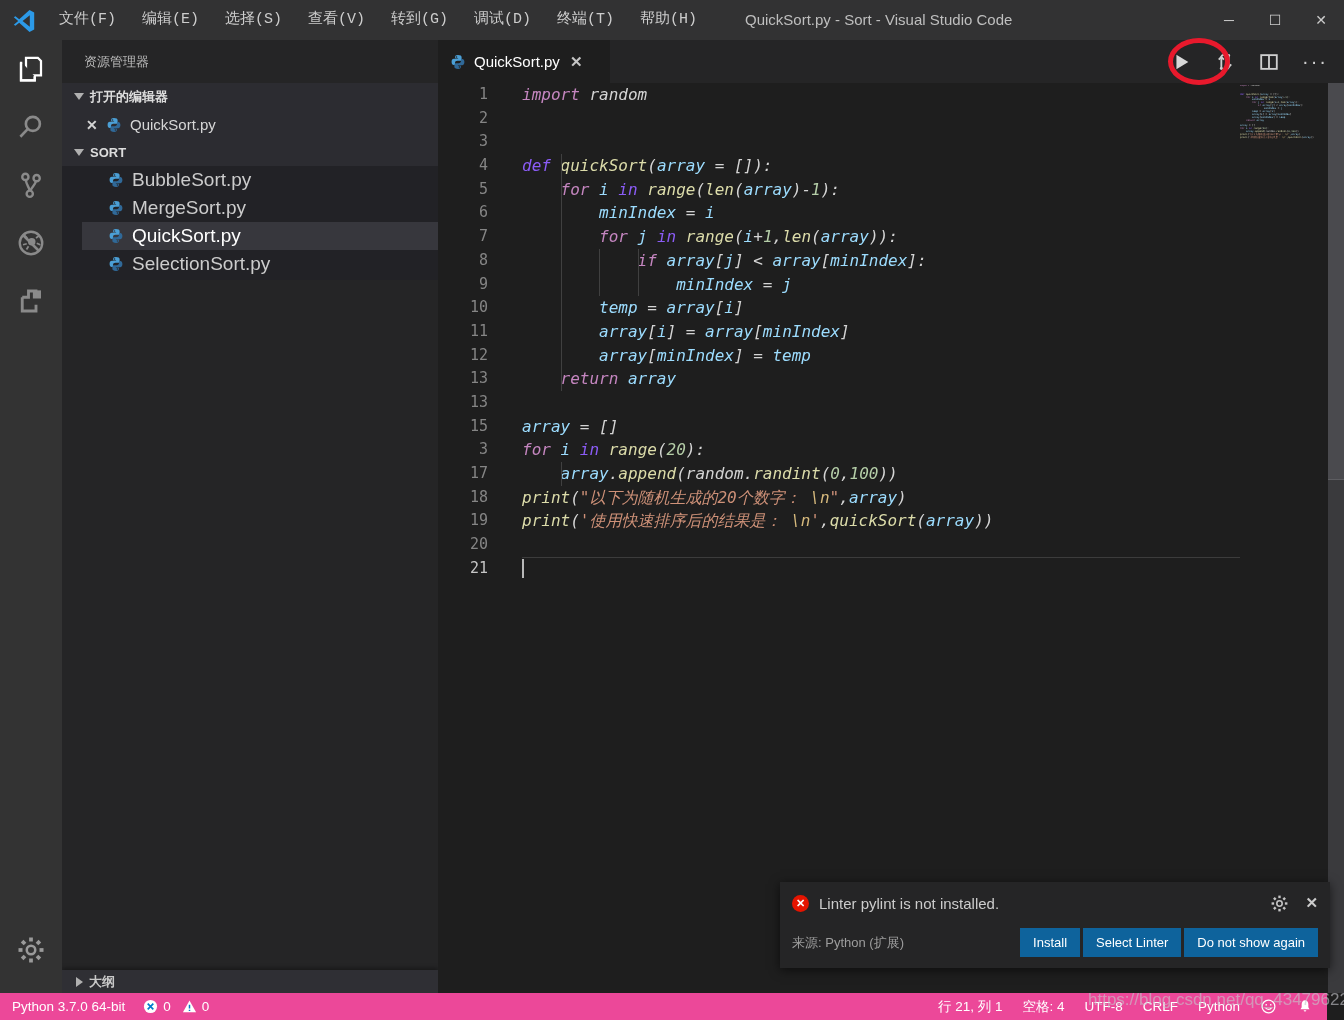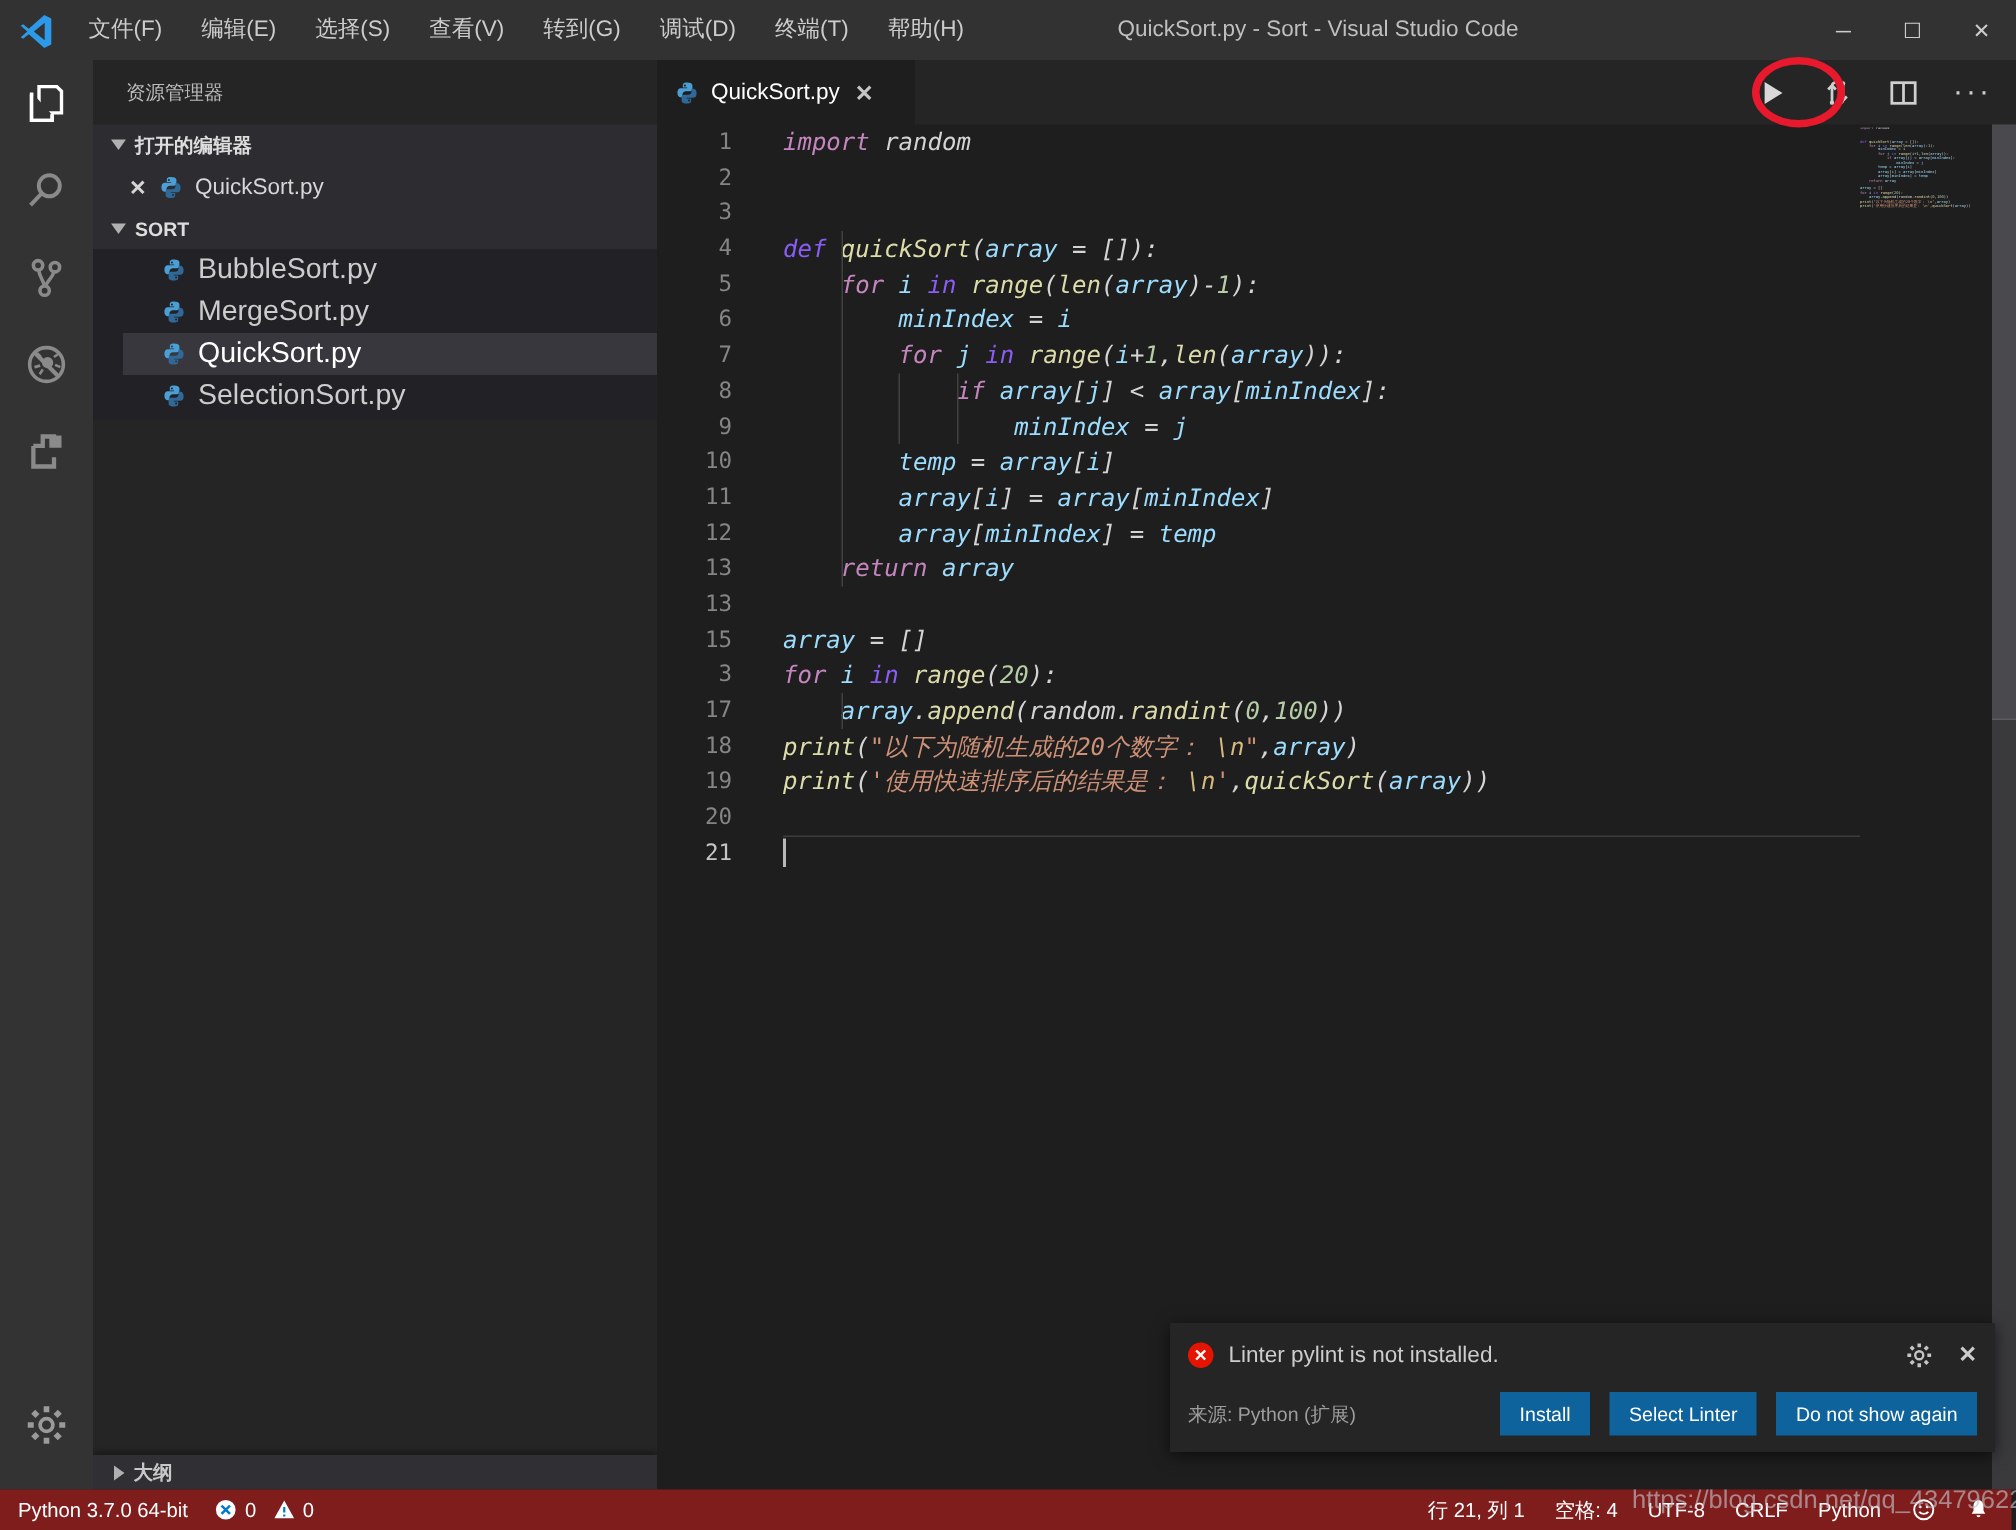--- a/index.html
+++ b/index.html
@@ -6,21 +6,21 @@
   html,body { background:#111; }
   #app {
     position:relative; width:1344px; height:1020px; overflow:hidden;
     background:#1e1e1e; font-family:"Liberation Sans", sans-serif;
     color:#cccccc; -webkit-font-smoothing:antialiased;
   }
   
   .titlebar { position:absolute; left:0; top:0; width:100%; height:40px; background:#323233; display:flex; align-items:center; }
   .vscode-logo { width:24px; height:24px; margin:0 10px 0 12px; }
   .menubar { display:flex; align-items:center; height:100%; }
-  .menu-item { padding:0 13px; font-size:15px; color:#cccccc; line-height:40px; cursor:default; }
+  .menu-item { padding:0 13px; font-size:15px; color:#cccccc; line-height:40px; cursor:default;font-family:Liberation Mono, monospace; }
   .win-title { position:absolute; left:745px; top:0; line-height:40px; font-size:15px; color:#bfbfbf; white-space:nowrap; }
   .win-controls { position:absolute; right:0; top:0; height:40px; display:flex; }
   .win-btn { width:46px; height:40px; display:flex; align-items:center; justify-content:center; color:#cccccc; font-size:14px; }
   
   .activitybar { position:absolute; left:0; top:40px; bottom:27px; width:62px; background:#333333; }
   .ab-icon { width:62px; height:58px; display:flex; align-items:center; justify-content:center; }
   .ab-icon svg { width:30px; height:30px; }
   .ab-bottom { position:absolute; bottom:14px; left:0; }
   
   .sidebar { position:absolute; left:62px; top:40px; bottom:27px; width:376px; background:#252526; overflow:hidden; }
@@ -66,23 +66,23 @@
   
   .toast { position:absolute; left:780px; top:882px; width:550px; height:86px; background:#252526; box-shadow:0 2px 10px rgba(0,0,0,.6); z-index:30; }
   .toast-row1 { display:flex; align-items:center; height:42px; padding:0 12px; }
   .err-badge { width:17px; height:17px; border-radius:50%; background:#e51400; color:#fff; font-size:11px; font-weight:bold;
     display:flex; align-items:center; justify-content:center; margin-right:10px; flex:0 0 17px; }
   .toast-msg { font-size:15px; color:#cccccc; flex:1; }
   .toast-actions { display:flex; align-items:center; gap:16px; }
   .toast-close { color:#cccccc; font-size:15px; font-weight:bold; }
   .toast-row2 { display:flex; align-items:center; padding:4px 12px 0 12px; }
   .toast-src { font-size:13px; color:#9d9d9d; flex:1; }
-  .toast-btn { background:#0e639c; color:#ffffff; font-size:13px; padding:7px 13px; margin-left:13px; cursor:pointer; }
-  
-  .statusbar { position:absolute; left:0; right:3px; bottom:0; height:27px; background:#7f1d1d; color:#ffffff;
+  .toast-btn { background:#0e639c; color:#ffffff; font-size:13px; padding:7px 13px; margin-left:3px; cursor:pointer; }
+  
+  .statusbar { position:absolute; left:0; right:17px; bottom:0; height:27px; background:#ec4899; color:#ffffff;
     display:flex; align-items:center; font-size:13.5px; }
   .sb-left { display:flex; align-items:center; gap:18px; padding-left:12px; flex:1; }
   .sb-right { display:flex; align-items:center; gap:20px; padding-right:14px; }
   .sb-item { display:flex; align-items:center; gap:5px; white-space:nowrap; }
   .watermark { position:absolute; left:1088px; top:990px; z-index:50; font-size:17px; color:rgba(197,197,203,.62); white-space:nowrap; pointer-events:none; }
 </style>
 </head>
 <body>
 
 <div id="app">

